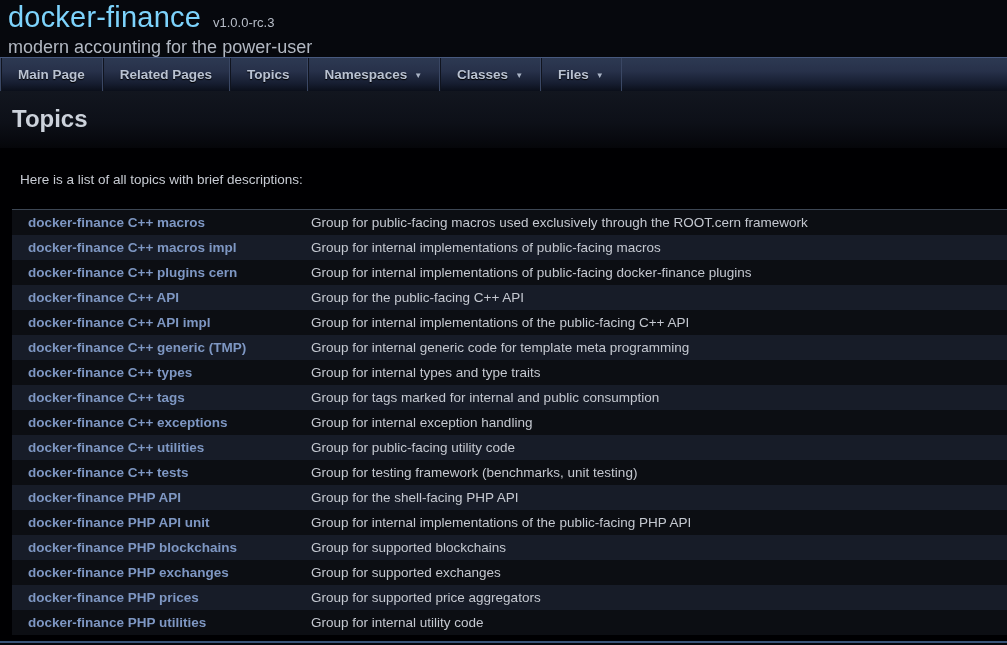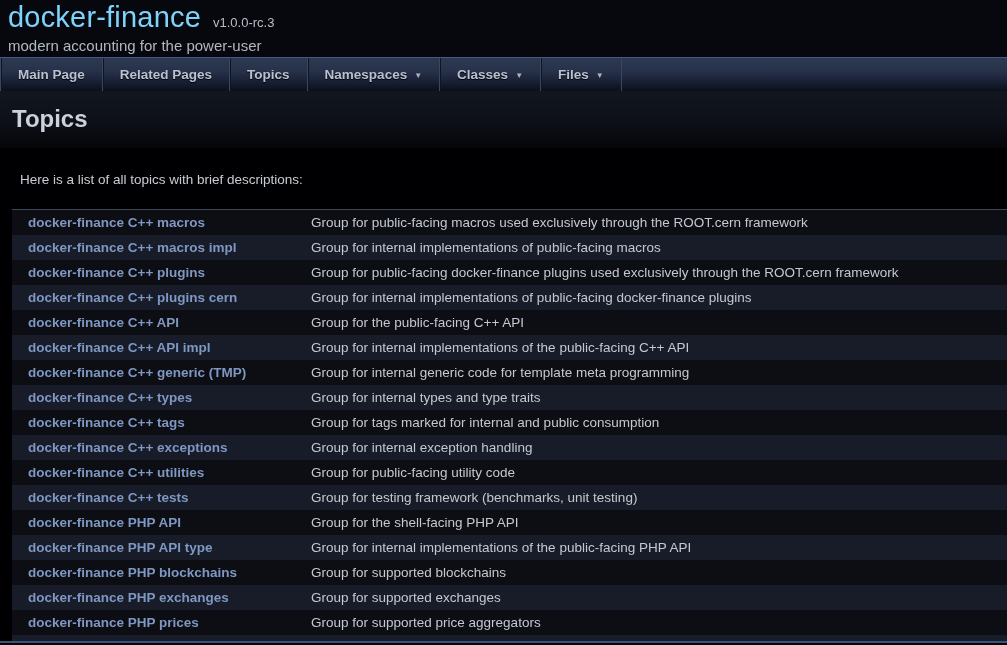--- a/index.html
+++ b/index.html
@@ -22,21 +22,21 @@
     font-weight: 500;
     color: #7dd3fc;
     letter-spacing: 0.2px;
   }
   .projectnumber {
     font-size: 13px;
     color: #b7bdc8;
     margin-left: 12px;
   }
   .projectbrief {
-    font-size: 15px;
+    font-size: 18px;
     color: #b2b8c2;
     margin-top: 3px;
   }
   
   #main-nav {
     height: 34px;
     border-top: 1px solid #47597e;
     box-sizing: border-box;
     background: linear-gradient(180deg, #2d3952 0%, #27314a 40%, #161d30 78%, #0b0f1a 100%);
     text-align: center;
@@ -195,24 +195,20 @@
     <tbody id="topic-rows">
         <tr>
     <td class="entry"><a class="el">docker-finance C++ macros</a></td>
     <td class="desc">Group for public-facing macros used exclusively through the ROOT.cern framework</td>
   </tr>
         <tr>
     <td class="entry"><a class="el">docker-finance C++ macros impl</a></td>
     <td class="desc">Group for internal implementations of public-facing macros</td>
   </tr>
         <tr>
-    <td class="entry"><a class="el">docker-finance C++ plugins</a></td>
-    <td class="desc">Group for public-facing docker-finance plugins used exclusively through the ROOT.cern framework</td>
-  </tr>
-        <tr>
     <td class="entry"><a class="el">docker-finance C++ plugins cern</a></td>
     <td class="desc">Group for internal implementations of public-facing docker-finance plugins</td>
   </tr>
         <tr>
     <td class="entry"><a class="el">docker-finance C++ API</a></td>
     <td class="desc">Group for the public-facing C++ API</td>
   </tr>
         <tr>
     <td class="entry"><a class="el">docker-finance C++ API impl</a></td>
     <td class="desc">Group for internal implementations of the public-facing C++ API</td>
@@ -239,21 +235,21 @@
   </tr>
         <tr>
     <td class="entry"><a class="el">docker-finance C++ tests</a></td>
     <td class="desc">Group for testing framework (benchmarks, unit testing)</td>
   </tr>
         <tr>
     <td class="entry"><a class="el">docker-finance PHP API</a></td>
     <td class="desc">Group for the shell-facing PHP API</td>
   </tr>
         <tr>
-    <td class="entry"><a class="el">docker-finance PHP API type</a></td>
+    <td class="entry"><a class="el">docker-finance PHP API unit</a></td>
     <td class="desc">Group for internal implementations of the public-facing PHP API</td>
   </tr>
         <tr>
     <td class="entry"><a class="el">docker-finance PHP blockchains</a></td>
     <td class="desc">Group for supported blockchains</td>
   </tr>
         <tr>
     <td class="entry"><a class="el">docker-finance PHP exchanges</a></td>
     <td class="desc">Group for supported exchanges</td>
   </tr>

